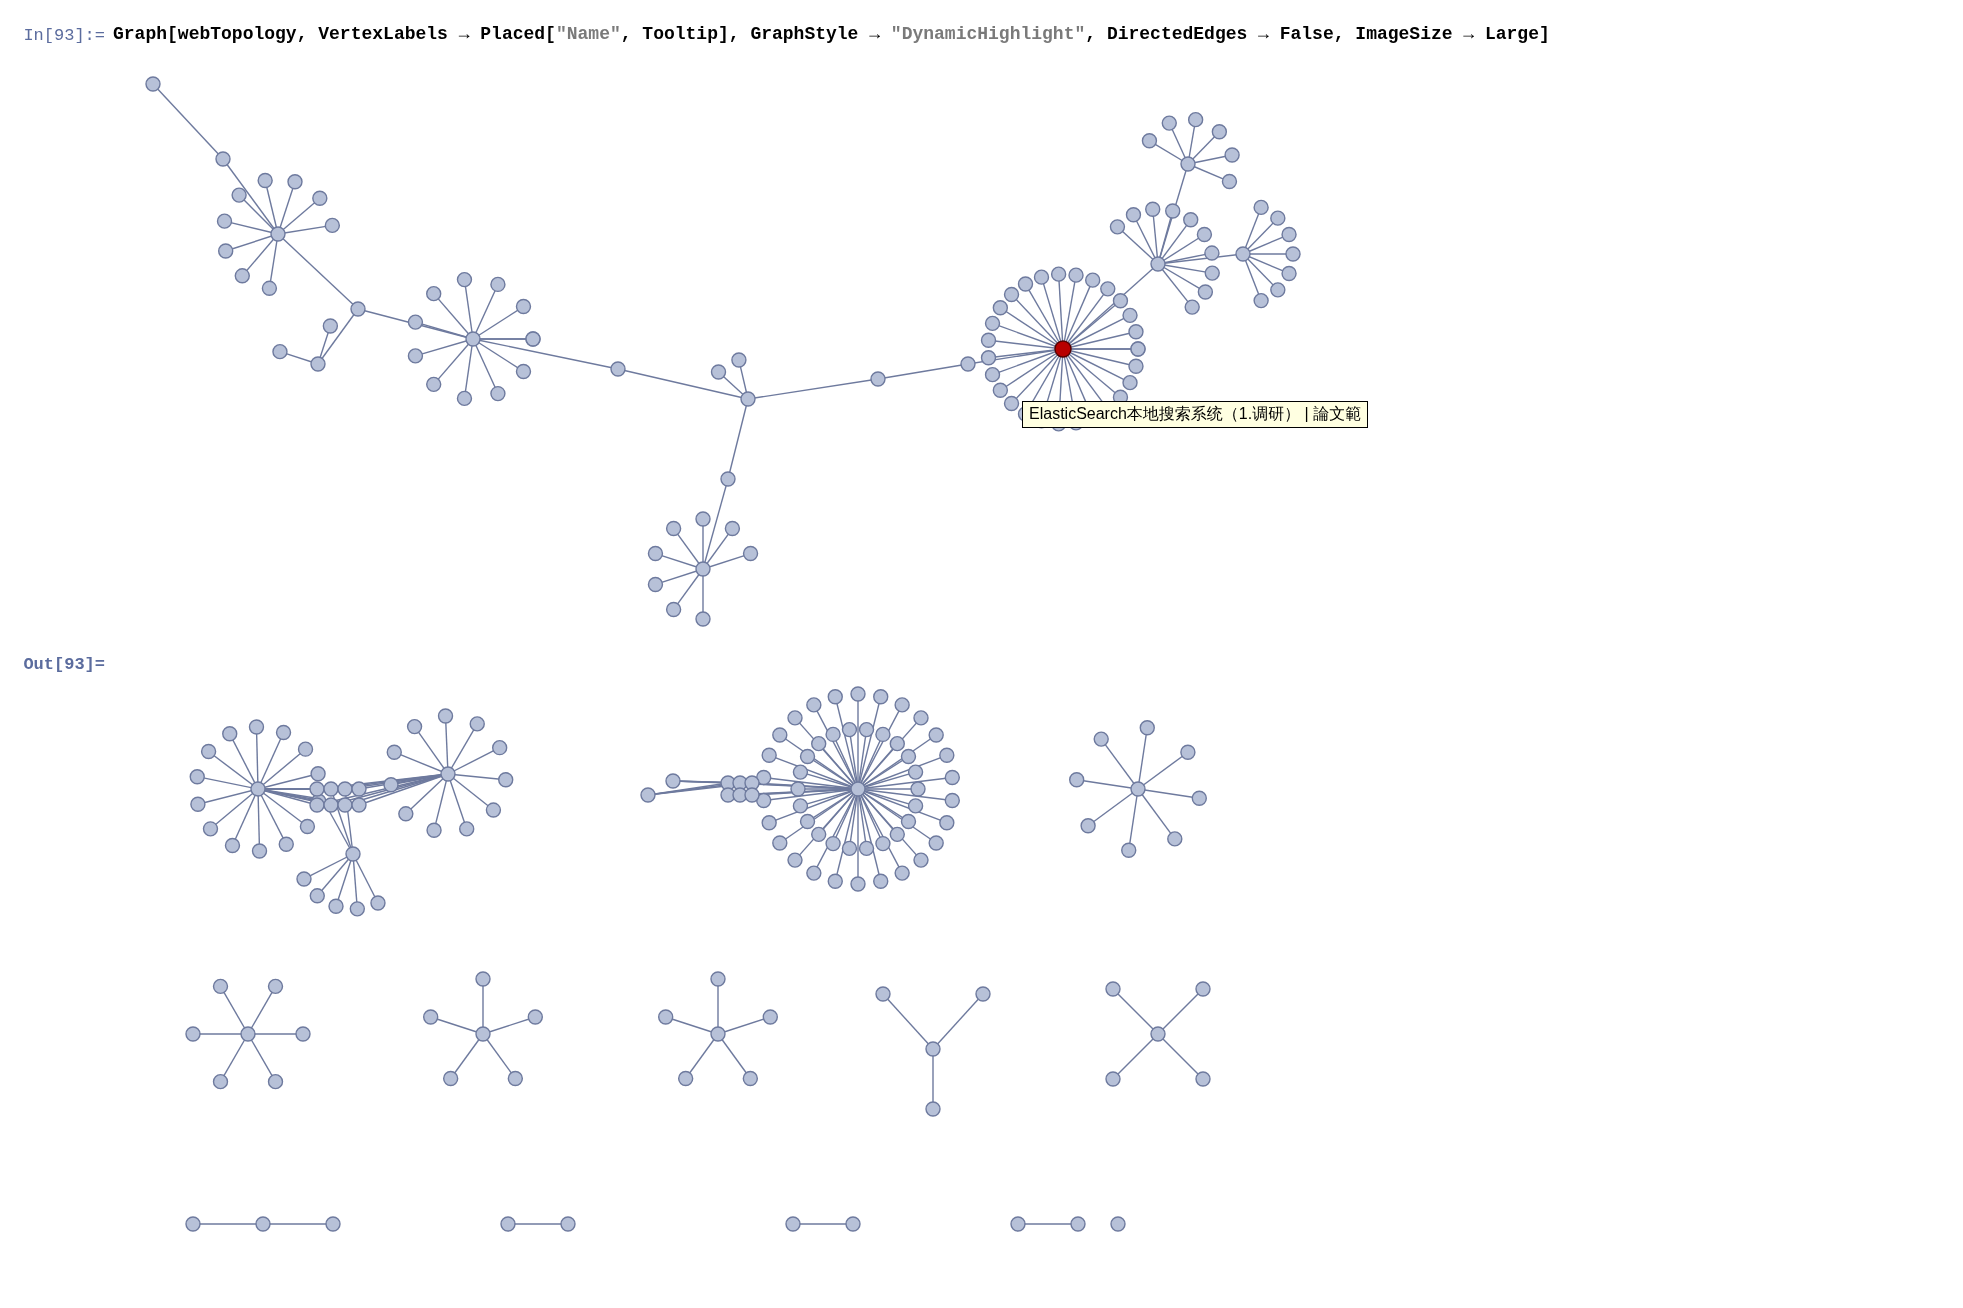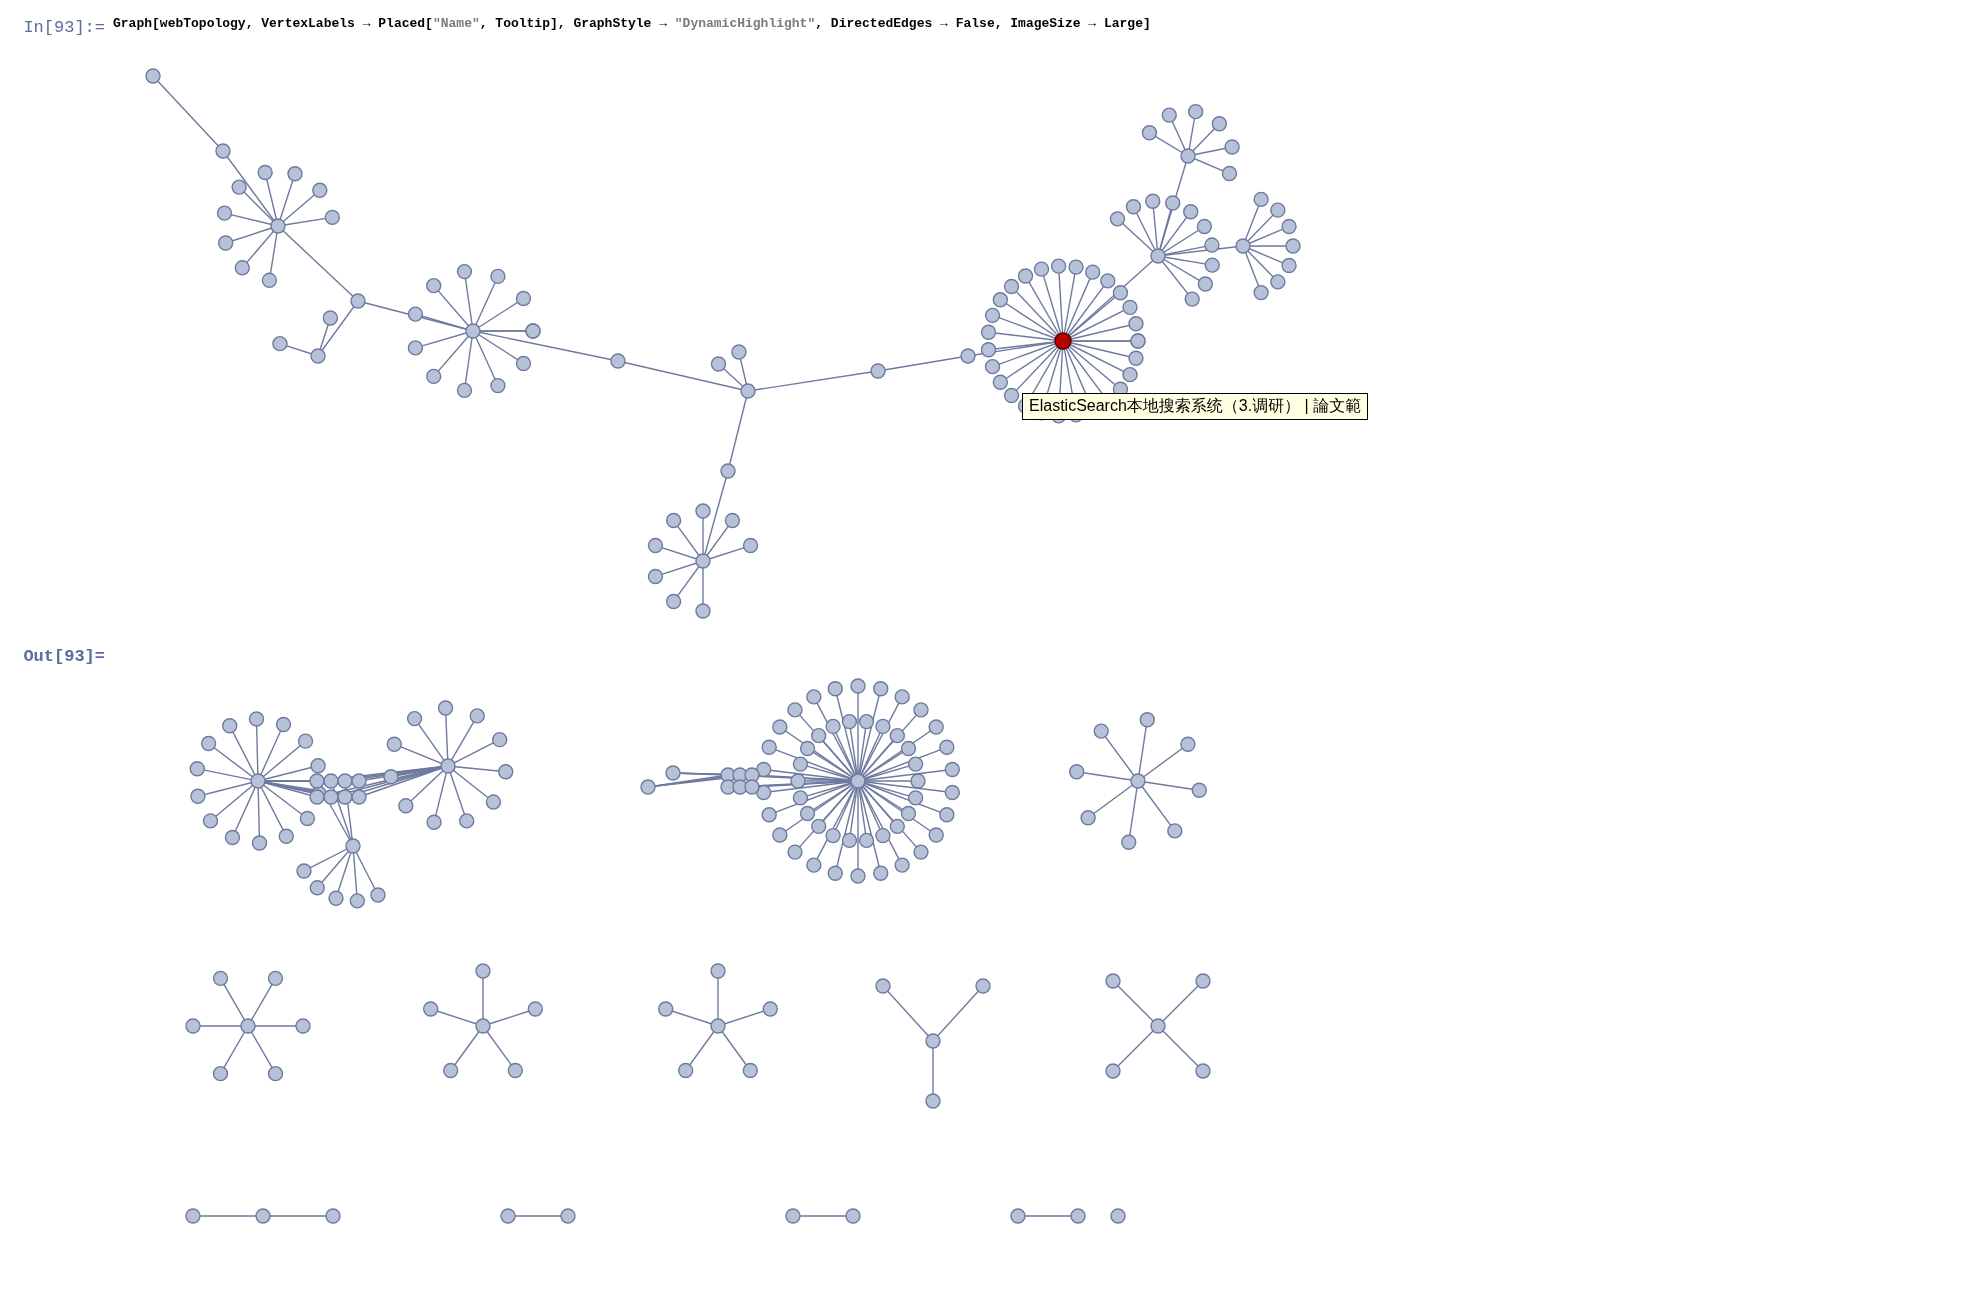--- a/index.html
+++ b/index.html
@@ -1,30 +1,30 @@
 <!DOCTYPE html>
 <html><head>
 <meta charset="utf-8">
 <style>
   html, body { margin: 0; padding: 0; background: #ffffff;
                font-family: Consolas, "Courier New", monospace; }
   .cell-row { display: flex; align-items: flex-start; }
-  .in-cell  { padding: 6px 0 2px 0; }
+  .in-cell  { padding: 14px 0 2px 0; }
   .out-cell { padding: 2px 0 6px 0; align-items: center; }
   .label {
     width: 105px; min-width: 105px;
     text-align: right;
     color: #5b6c9e;
     font-size: 17px;
     padding-right: 8px;
     padding-top: 12px;
   }
   .out-cell .label { padding-top: 0; font-weight: bold; }
   .code {
-    font-size: 13px;
+    font-size: 18px;
     white-space: pre;
     padding-top: 10px;
   }
   .code .sym   { color: #000000; font-weight: 600; }
   .code .punct { color: #000000; font-weight: 600; }
   .code .str   { color: #7a7a7a; font-weight: 600; }
   .code .arrow { color: #000000; font-weight: 600; }
 
   svg { display: block; }
   .edge     { stroke: #6e7a9e; stroke-width: 1.4; fill: none; }
@@ -542,15 +542,15 @@
           <circle cx="220" cy="1175" r="7" class="node"></circle>
           <circle cx="395" cy="1175" r="7" class="node"></circle>
           <circle cx="455" cy="1175" r="7" class="node"></circle>
           <circle cx="680" cy="1175" r="7" class="node"></circle>
           <circle cx="740" cy="1175" r="7" class="node"></circle>
           <circle cx="905" cy="1175" r="7" class="node"></circle>
           <circle cx="965" cy="1175" r="7" class="node"></circle>
           <circle cx="1005" cy="1175" r="7" class="node"></circle>
         </g>
     </svg>
-    <div class="tooltip" id="tooltip" style="left: 909px; top: 352px;">ElasticSearch本地搜索系统（3.调研） | 論文範</div>
+    <div class="tooltip" id="tooltip" style="left: 909px; top: 352px;">ElasticSearch本地搜索系统（1.调研） | 論文範</div>
   </div>
 </div>
 
 </body></html>

